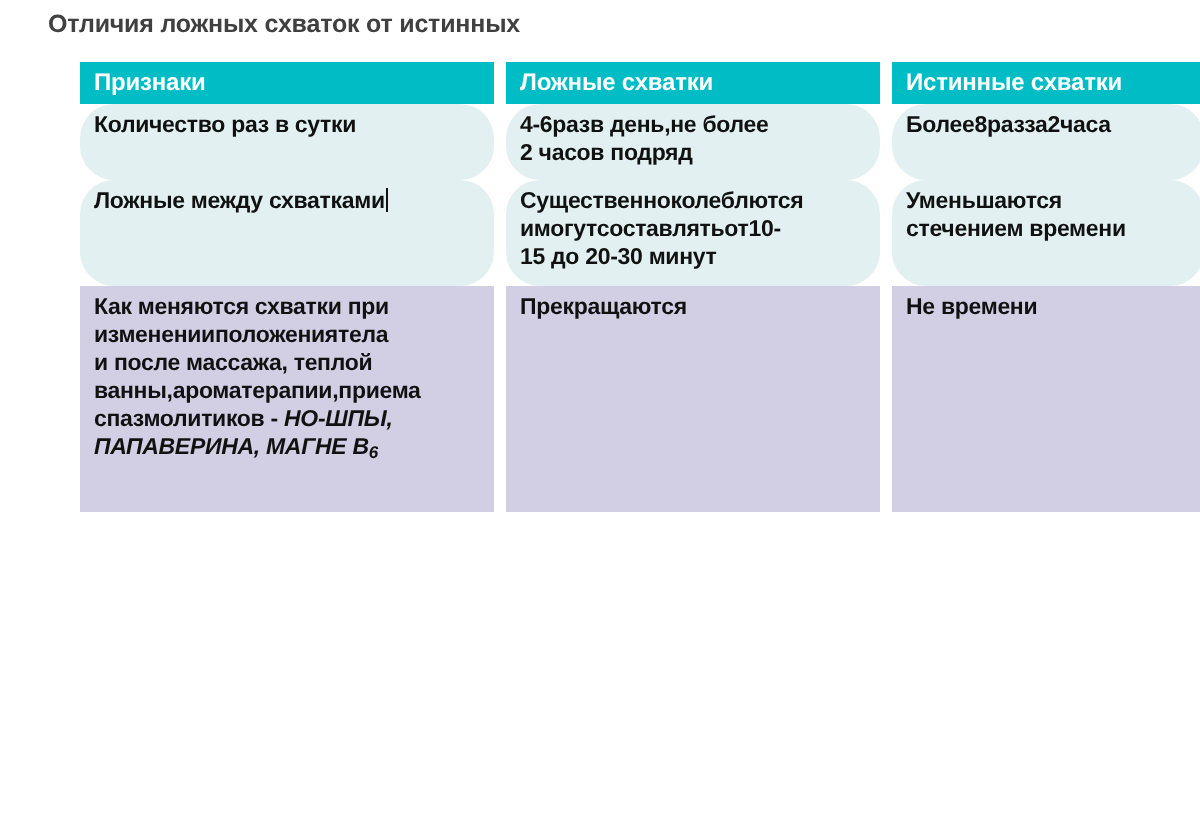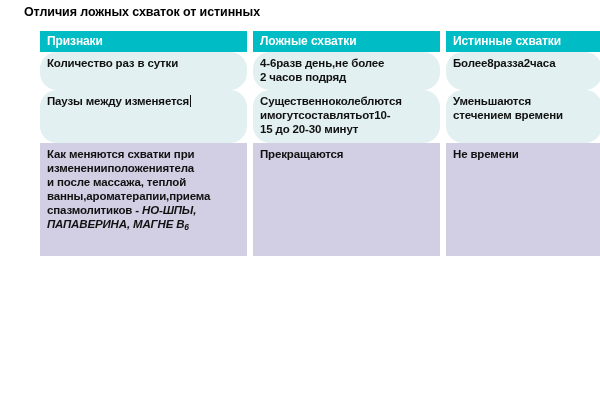--- a/index.html
+++ b/index.html
@@ -13,21 +13,21 @@
     overflow: hidden;
     font-family: "Liberation Sans", sans-serif;
     position: relative;
   }
   #page-title {
     position: absolute;
     left: 24px;
     top: 5px;
     font-size: 12.5px;
     font-weight: bold;
-    color: #000000;
+    color: #404040;
     letter-spacing: -0.1px;
     white-space: nowrap;
   }
   #comparison-table {
     position: absolute;
     left: 40px;
     top: 31px;
     width: 562px;
     border-collapse: separate;
     border-spacing: 0;
@@ -124,21 +124,21 @@
       <td>
         <span class="cell-line">Более8разза2часа</span>
       </td>
     </tr>
 
 
 
 
     <tr class="row-a r4">
       <td>
-        <span class="cell-line"><span>Паузы между изменяется</span><span class="caret"></span></span>
+        <span class="cell-line"><span>Ложные между схватками</span><span class="caret"></span></span>
       </td>
       <td class="spacer"></td>
       <td>
         <span class="cell-line">Существенноколеблются</span>
         <span class="cell-line">имогутсоставлятьот10-</span>
         <span class="cell-line">15 до 20-30 минут</span>
       </td>
       <td class="spacer"></td>
       <td>
         <span class="cell-line">Уменьшаются</span>

